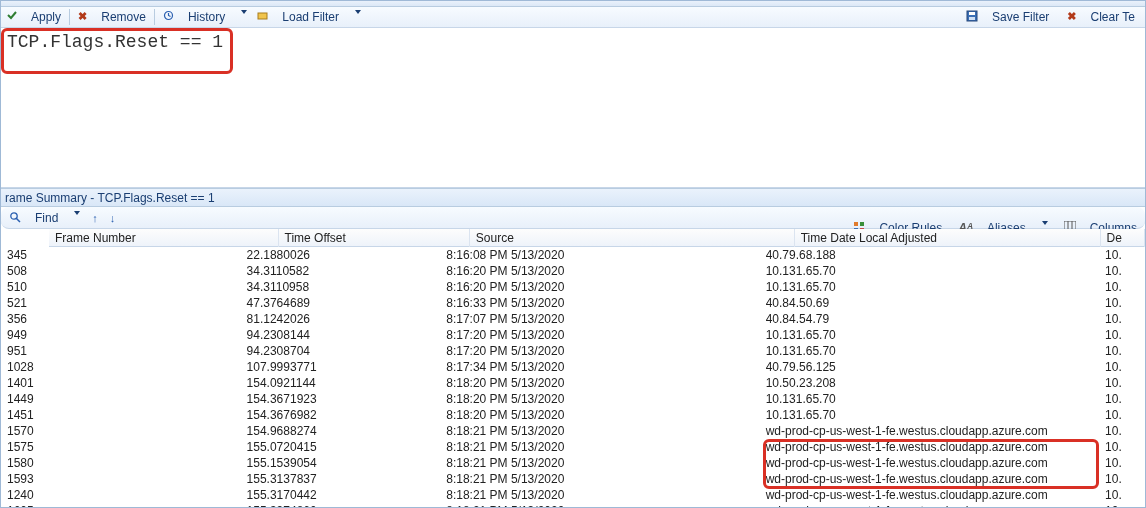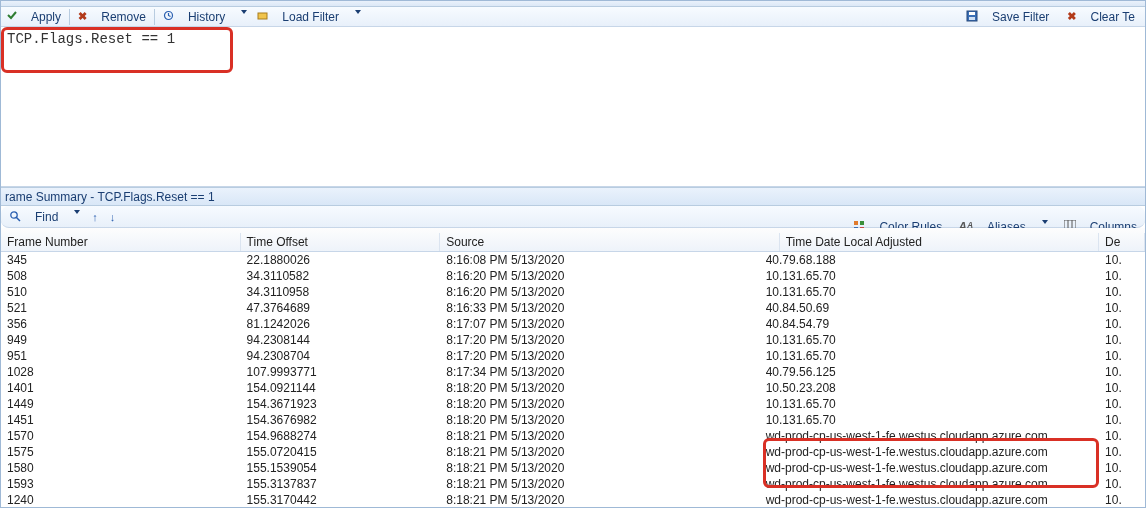--- a/index.html
+++ b/index.html
@@ -49,21 +49,21 @@
   .icon-x { color: #b23a1a; font-weight: bold; font-size: 11px; }
   .icon-disk { width: 12px; height: 12px; }
   .filter-area {
     position: relative;
     flex: 0 0 160px;
     background: #fff;
     border-bottom: 1px solid #c7d6e8;
   }
   .filter-input {
     font-family: "Consolas", "Courier New", monospace;
-    font-size: 14px;
+    font-size: 18px;
     padding: 4px 6px;
     color: #333;
   }
   .red-box {
     position: absolute;
     left: 0; top: 0;
     width: 232px; height: 46px;
     border: 3px solid #d93025;
     border-radius: 6px;
     pointer-events: none;
@@ -96,22 +96,23 @@
   .grid {
     flex: 1 1 auto;
     overflow: hidden;
     position: relative;
     background:#fff;
   }
   .grid-head {
     display: flex;
     background: linear-gradient(#fdfdfd, #eef3fa);
     border-bottom: 1px solid #c7d6e8;
-    height: 24px;
-    align-items: flex-end;
+    height: 18px;
+    align-items: flex-start;
+    margin-left: 48px;
   }
   .col {
     padding: 2px 6px;
     border-right: 1px solid #dbe4f0;
     white-space: nowrap;
     overflow: hidden;
     text-overflow: ellipsis;
   }
   .c-frame  { width: 240px; }
   .c-offset { width: 200px; }

